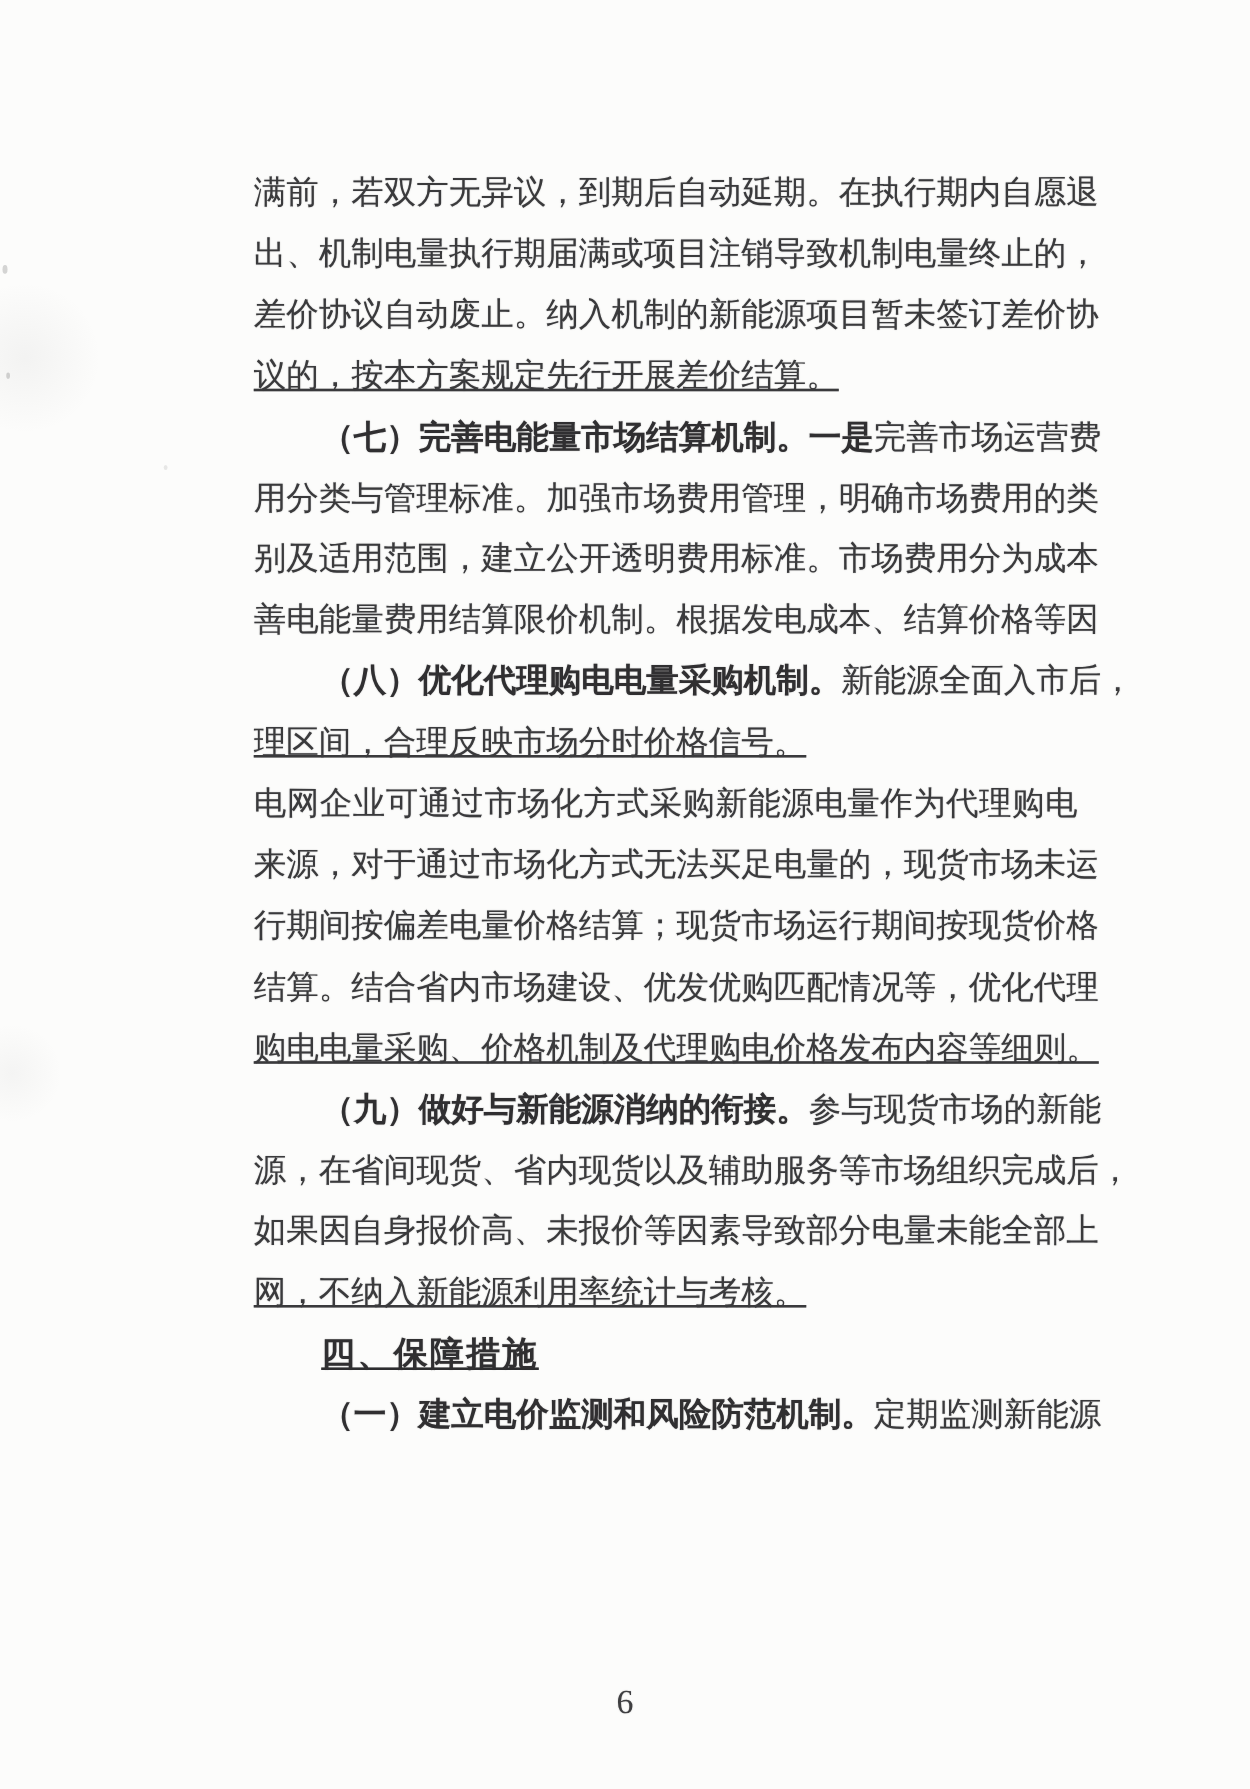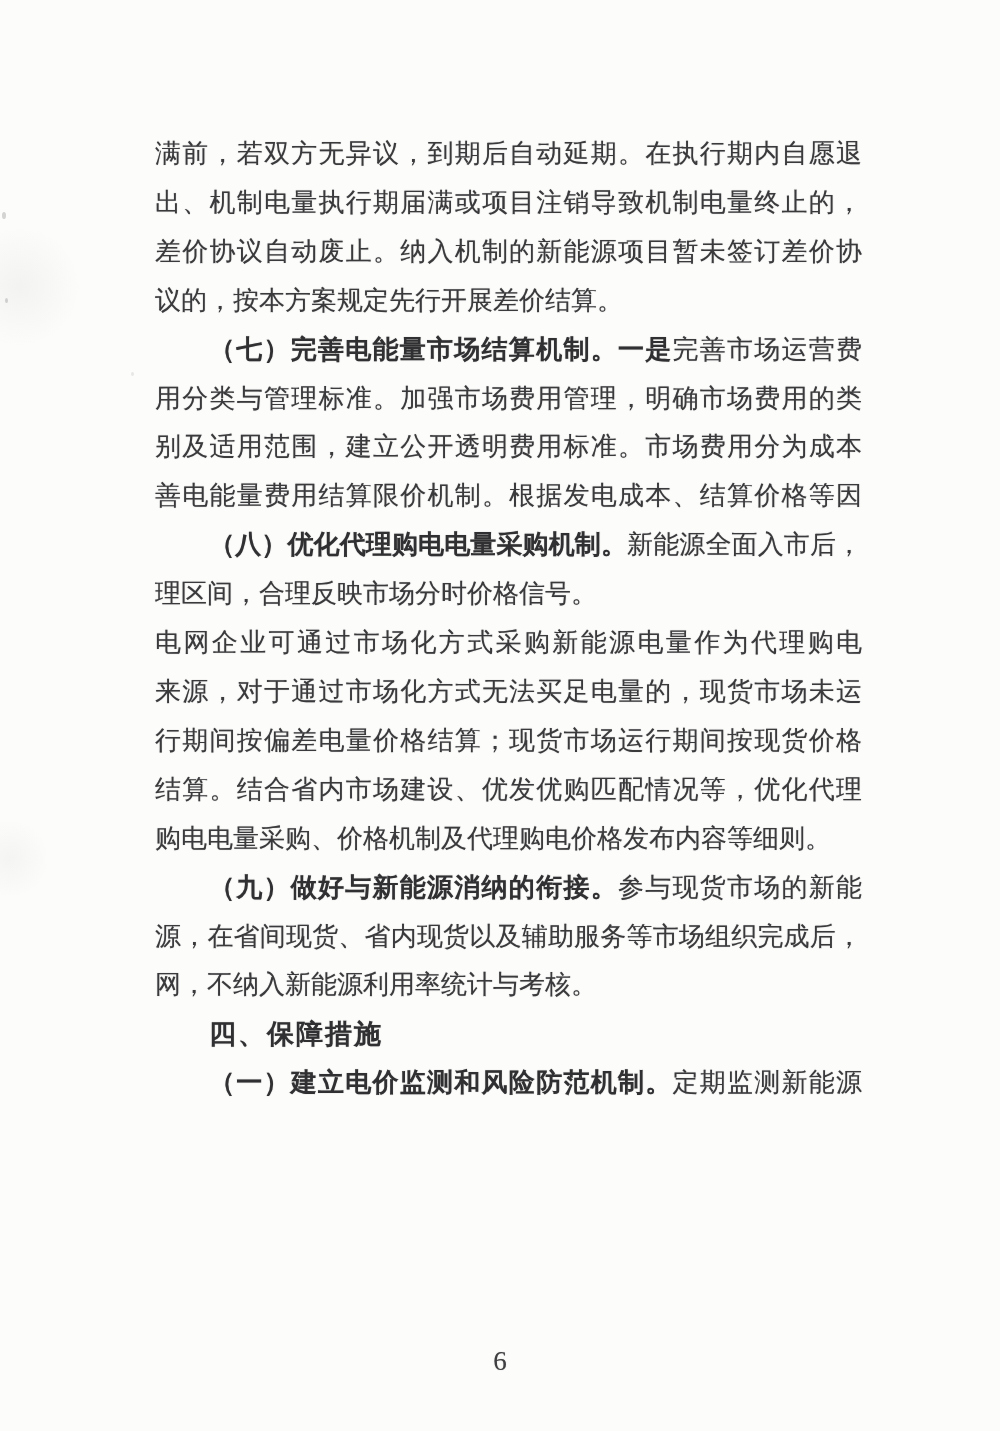--- a/index.html
+++ b/index.html
@@ -30,24 +30,26 @@
     color: #3a3a3c;
     font-size: 26px;
     line-height: 48.9px;
     text-shadow: 0 0 1px rgba(58,58,60,0.45);
   }
   .line {
     text-align: justify;
     text-align-last: justify;
     text-justify: inter-character;
     white-space: nowrap;
+    margin-left: 48px;
   }
   .line.last {
     text-align: center;
     text-align-last: left;
+    text-decoration: underline;
   }
   .line.indent {
     text-indent: 54px;
     font-family: Liberation Serif, serif;
   }
   .line .bold {
     font-weight: 700;
     color: #302f31;
   }
   .line.hei {
@@ -95,19 +97,20 @@
       <div class="line"><span>善电能量费用结算限价机制。根据发电成本、结算价格等因</span></div>
       <div class="line indent"><span class="bold">（八）优化代理购电电量采购机制。</span><span>新能源全面入市后，</span></div>
       <div class="line last"><span>理区间，合理反映市场分时价格信号。</span></div>
       <div class="line"><span>电网企业可通过市场化方式采购新能源电量作为代理购电</span></div>
       <div class="line"><span>来源，对于通过市场化方式无法买足电量的，现货市场未运</span></div>
       <div class="line"><span>行期间按偏差电量价格结算；现货市场运行期间按现货价格</span></div>
       <div class="line"><span>结算。结合省内市场建设、优发优购匹配情况等，优化代理</span></div>
       <div class="line last"><span>购电电量采购、价格机制及代理购电价格发布内容等细则。</span></div>
       <div class="line indent"><span class="bold">（九）做好与新能源消纳的衔接。</span><span>参与现货市场的新能</span></div>
       <div class="line"><span>源，在省间现货、省内现货以及辅助服务等市场组织完成后，</span></div>
+      <div class="line"><span>如果因自身报价高、未报价等因素导致部分电量未能全部上</span></div>
       <div class="line last"><span>网，不纳入新能源利用率统计与考核。</span></div>
       <div class="line indent last hei"><span class="bold">四、保障措施</span></div>
       <div class="line indent"><span class="bold">（一）建立电价监测和风险防范机制。</span><span>定期监测新能源</span></div>
     </div>
 
   <div class="page-number">6</div>
 </div>
 
 </body></html>

